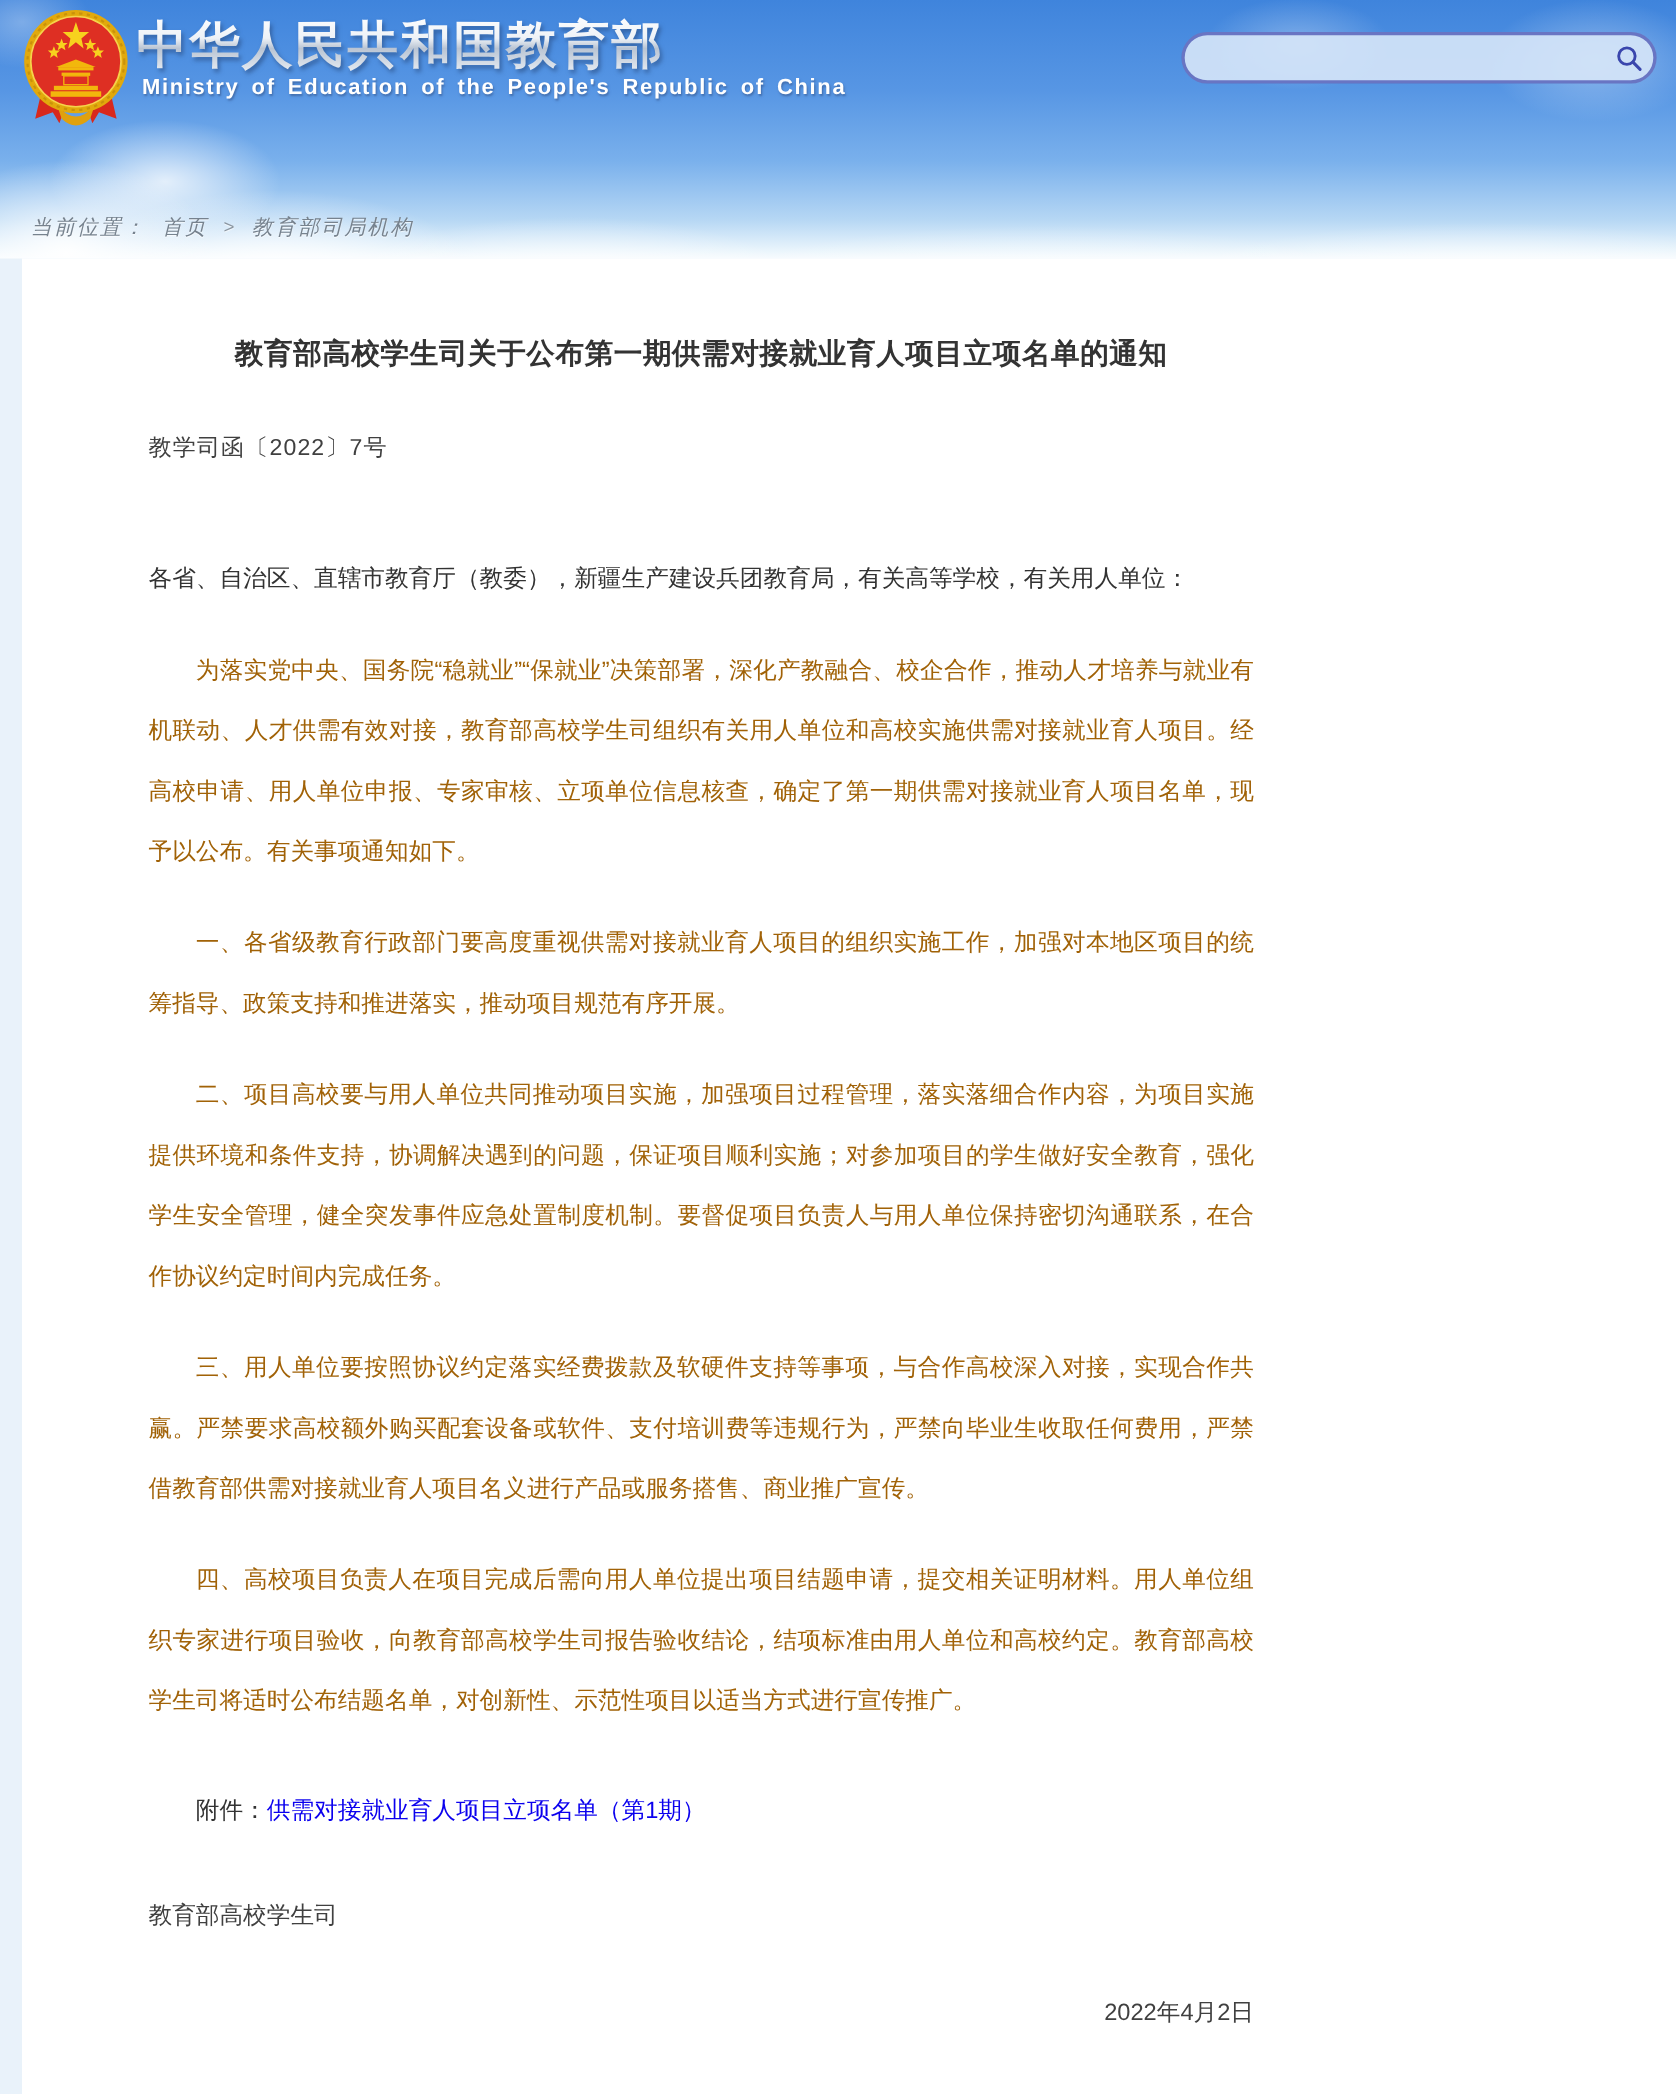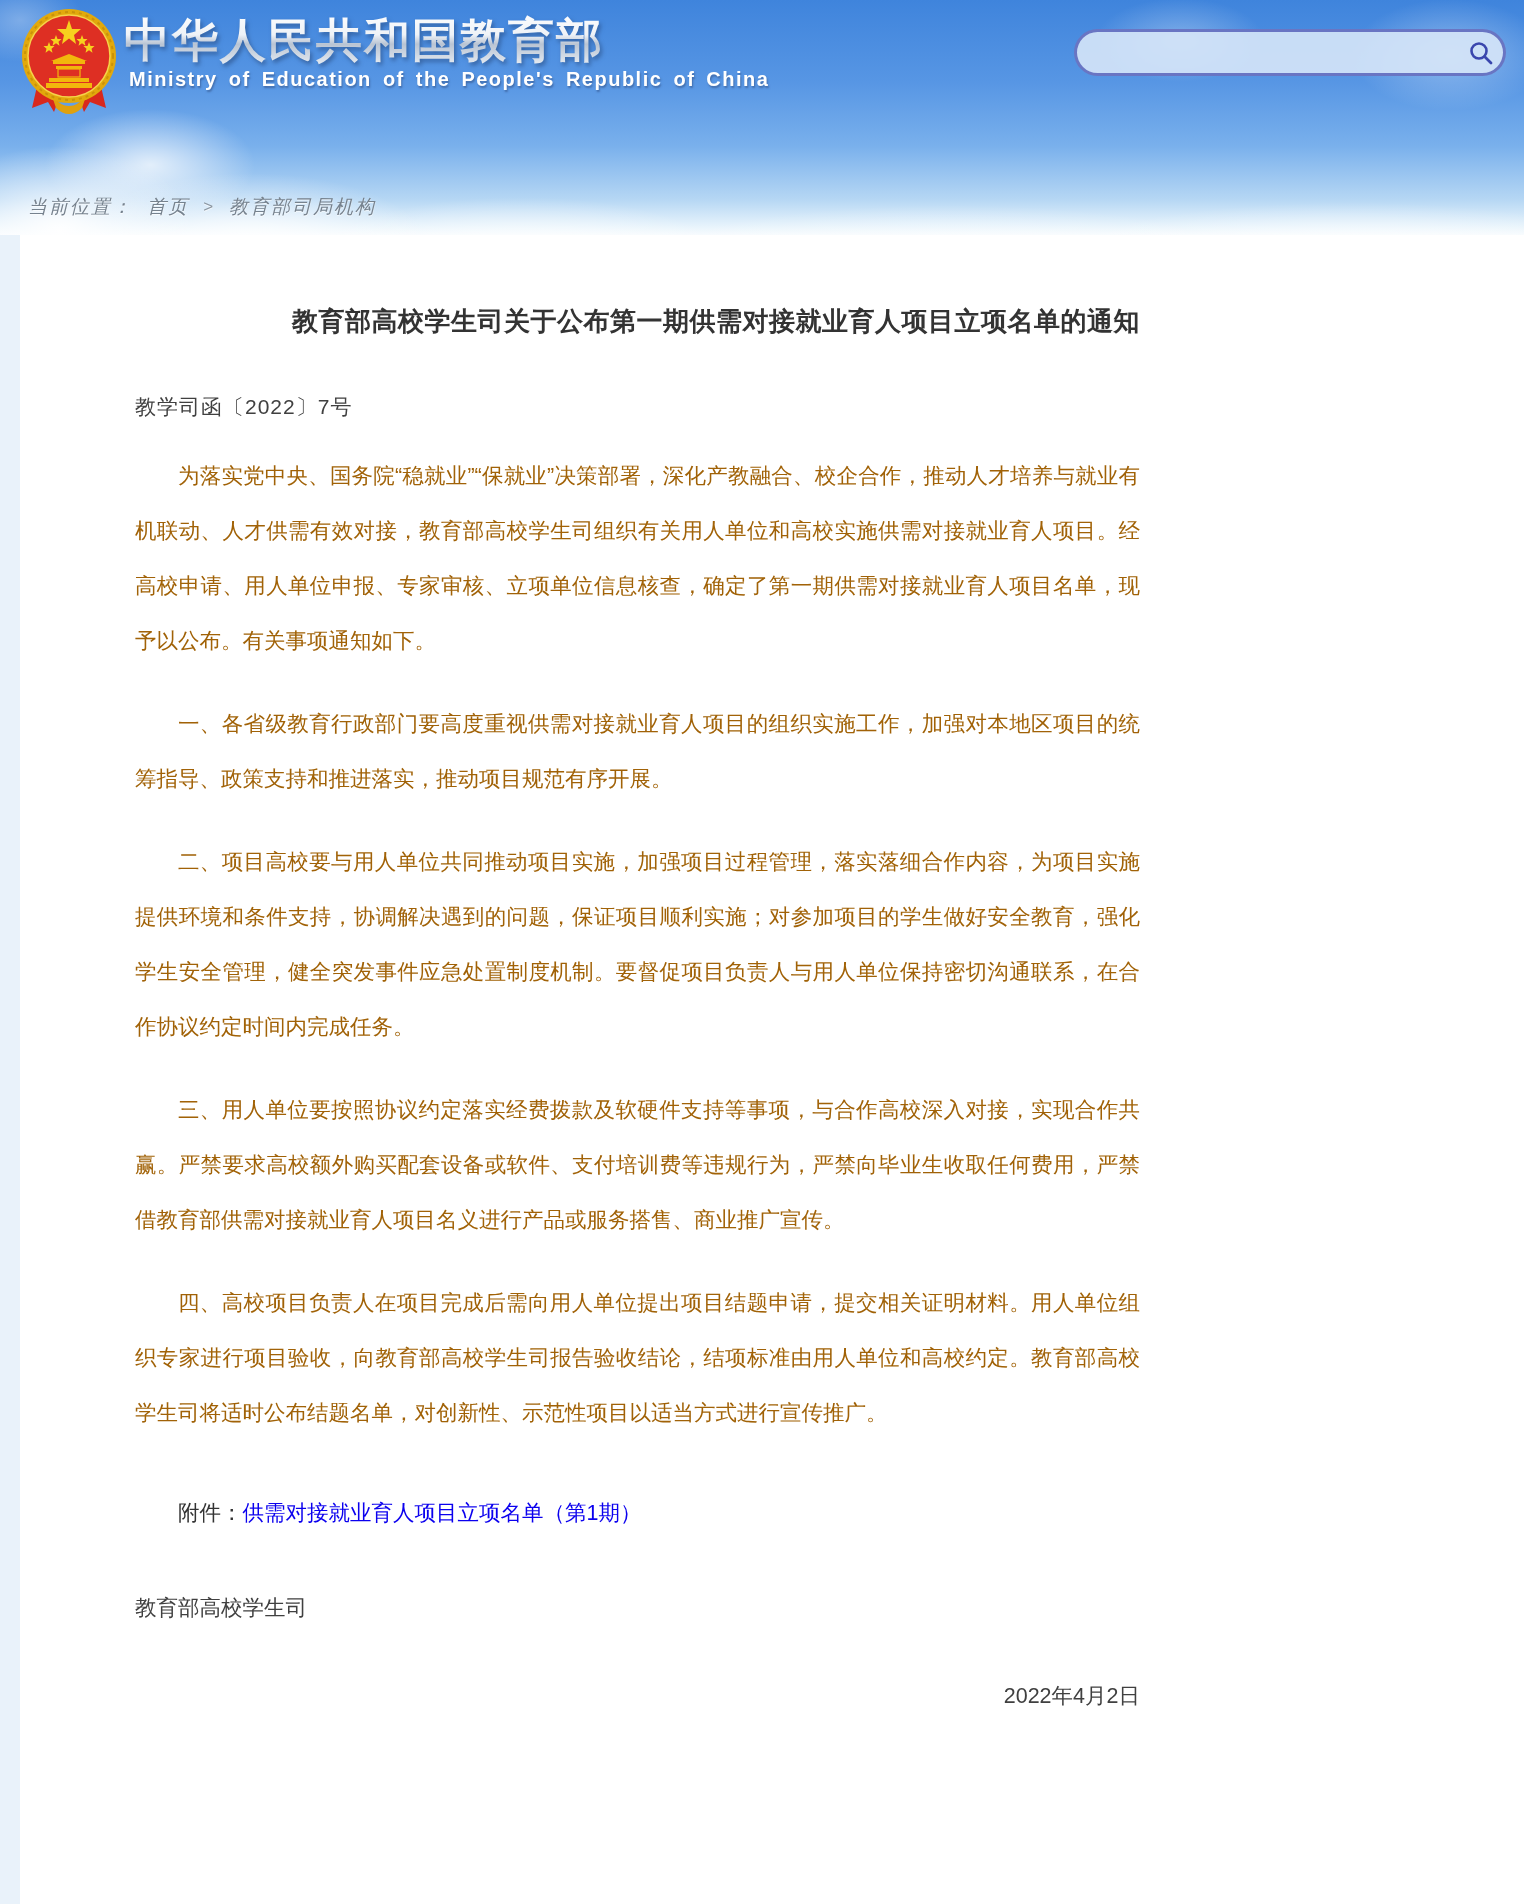--- a/index.html
+++ b/index.html
@@ -82,21 +82,21 @@
   .content-box {
     position:absolute; left:20px; top:235px;
     width:1504px; height:1669px;
     background:#ffffff;
   }
   .doc {
     width:1005px; margin-left:115px; padding-top:66px;
     color:#333;
   }
   .doc-title {
-    text-align:right; font-size:26px; font-weight:bold; color:#333;
+    text-align:center; font-size:26px; font-weight:bold; color:#333;
     line-height:40px; letter-spacing:0.5px;
   }
   .doc-number {
     margin-top:52px; 
     font-size:21px; color:#404040; letter-spacing:1px;
   }
   .salutation {
     margin-top:78px; font-size:21.5px; line-height:55px; color:#333;
   }
   .para {
@@ -165,20 +165,21 @@
   </div>
 </div>
 
 <div class="content-box">
   <div class="doc">
 
     <h1 class="doc-title">教育部高校学生司关于公布第一期供需对接就业育人项目立项名单的通知</h1>
 
     <div class="doc-number">教学司函〔2022〕7号</div>
 
+    <div class="salutation">各省、自治区、直辖市教育厅（教委），新疆生产建设兵团教育局，有关高等学校，有关用人单位：</div>
 
     <p class="para">为落实党中央、国务院“稳就业”“保就业”决策部署，深化产教融合、校企合作，推动人才培养与就业有机联动、人才供需有效对接，教育部高校学生司组织有关用人单位和高校实施供需对接就业育人项目。经高校申请、用人单位申报、专家审核、立项单位信息核查，确定了第一期供需对接就业育人项目名单，现予以公布。有关事项通知如下。</p>
     <p class="para">一、各省级教育行政部门要高度重视供需对接就业育人项目的组织实施工作，加强对本地区项目的统筹指导、政策支持和推进落实，推动项目规范有序开展。</p>
     <p class="para">二、项目高校要与用人单位共同推动项目实施，加强项目过程管理，落实落细合作内容，为项目实施提供环境和条件支持，协调解决遇到的问题，保证项目顺利实施；对参加项目的学生做好安全教育，强化学生安全管理，健全突发事件应急处置制度机制。要督促项目负责人与用人单位保持密切沟通联系，在合作协议约定时间内完成任务。</p>
     <p class="para">三、用人单位要按照协议约定落实经费拨款及软硬件支持等事项，与合作高校深入对接，实现合作共赢。严禁要求高校额外购买配套设备或软件、支付培训费等违规行为，严禁向毕业生收取任何费用，严禁借教育部供需对接就业育人项目名义进行产品或服务搭售、商业推广宣传。</p>
     <p class="para">四、高校项目负责人在项目完成后需向用人单位提出项目结题申请，提交相关证明材料。用人单位组织专家进行项目验收，向教育部高校学生司报告验收结论，结项标准由用人单位和高校约定。教育部高校学生司将适时公布结题名单，对创新性、示范性项目以适当方式进行宣传推广。</p>
 
     <div class="attachment">
       <span>附件：</span><a>供需对接就业育人项目立项名单（第1期）</a>
     </div>

